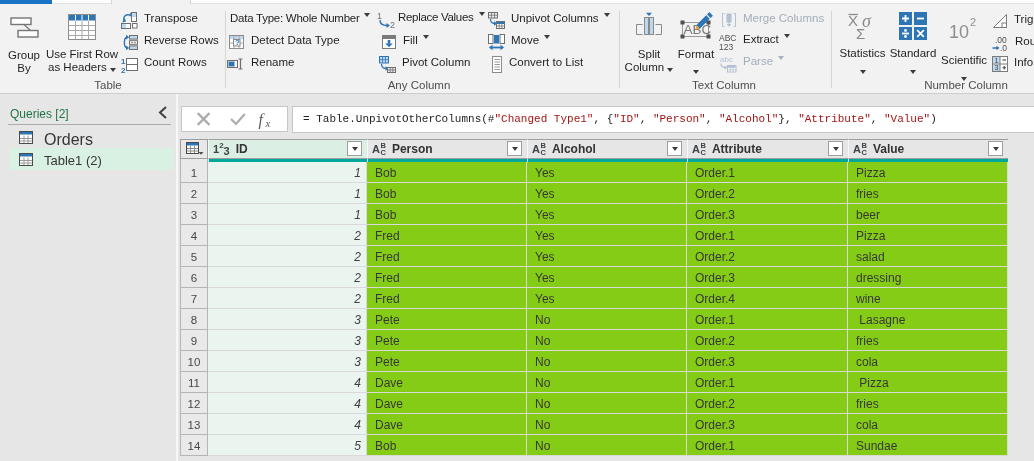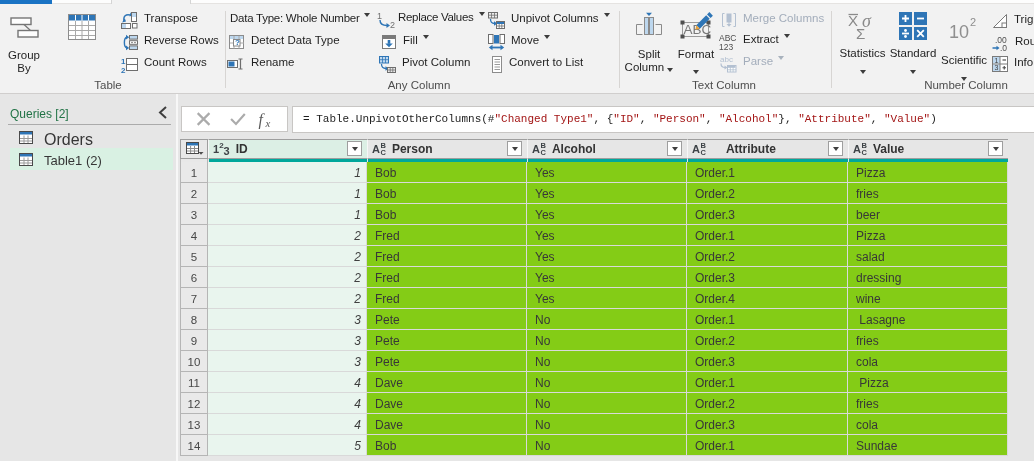--- a/index.html
+++ b/index.html
@@ -59,20 +59,21 @@
 <rect x="0.5" y="0.5" width="27" height="25" fill="#fff" stroke="#8c8c8c"></rect>
 <rect x="1" y="1" width="26" height="5.5" fill="#2e75b6"></rect>
 <g stroke="#fff" stroke-width="1">
           <path d="M7.5 1 V6.5 M14 1 V6.5 M20.5 1 V6.5"></path>
         </g>
 <g stroke="#a9a9a9" stroke-width="1">
           <path d="M1 11.5 H27 M1 16.5 H27 M1 21.5 H27 M7.5 7 V25 M14 7 V25 M20.5 7 V25"></path>
         </g>
       </svg>
     </div>
+  <div style="margin-top:8px">Use First Row<br>as Headers <span class="car" style="margin-left:0"></span></div>
 </div>
 
 <div class="rb" style="left:121px;top:12px;height:16px">
     <svg width="17" height="17" viewBox="0 0 17 17">
 <path d="M3 9 C2 4 5 2 9 3" fill="none" stroke="#2e75b6" stroke-width="1.4"></path>
 <path d="M9.5 0.5 L12 3.2 L8.5 4.5 Z" fill="#2e75b6"></path>
       <path d="M1 10.5 L5 9.5 L3.8 6.2 Z" fill="#2e75b6"></path>
 <rect x="10.5" y="0.5" width="5" height="9" fill="#fff" stroke="#6e6e6e"></rect>
       <rect x="11" y="1" width="4" height="4" fill="#bdd7ee"></rect>
 <rect x="0.5" y="11.5" width="9" height="5" fill="#fff" stroke="#6e6e6e"></rect>
@@ -420,21 +421,21 @@
   </div>
 <div class="teal" style="left:528px;width:159px"></div>
 <div class="hcell" style="left:687px;width:161px;background:#e6e6e6;border-left:1px solid #f7f7f7">
     <span style="margin-left:4px"><span class="abc">
         <span class="A">A</span>
         <span class="bc">
           <span>B</span>
           <span>C</span>
         </span>
       </span></span>
-    <span style="margin-left:20px">Attribute</span>
+    <span style="margin-left:6px">Attribute</span>
   </div>
 <div class="fbtn" style="left:828px">
     <div class="ftri"></div>
   </div>
 <div class="teal" style="left:688px;width:160px"></div>
 <div class="hcell" style="left:848px;width:160px;background:#e6e6e6;border-left:1px solid #f7f7f7">
     <span style="margin-left:4px"><span class="abc">
         <span class="A">A</span>
         <span class="bc">
           <span>B</span>

